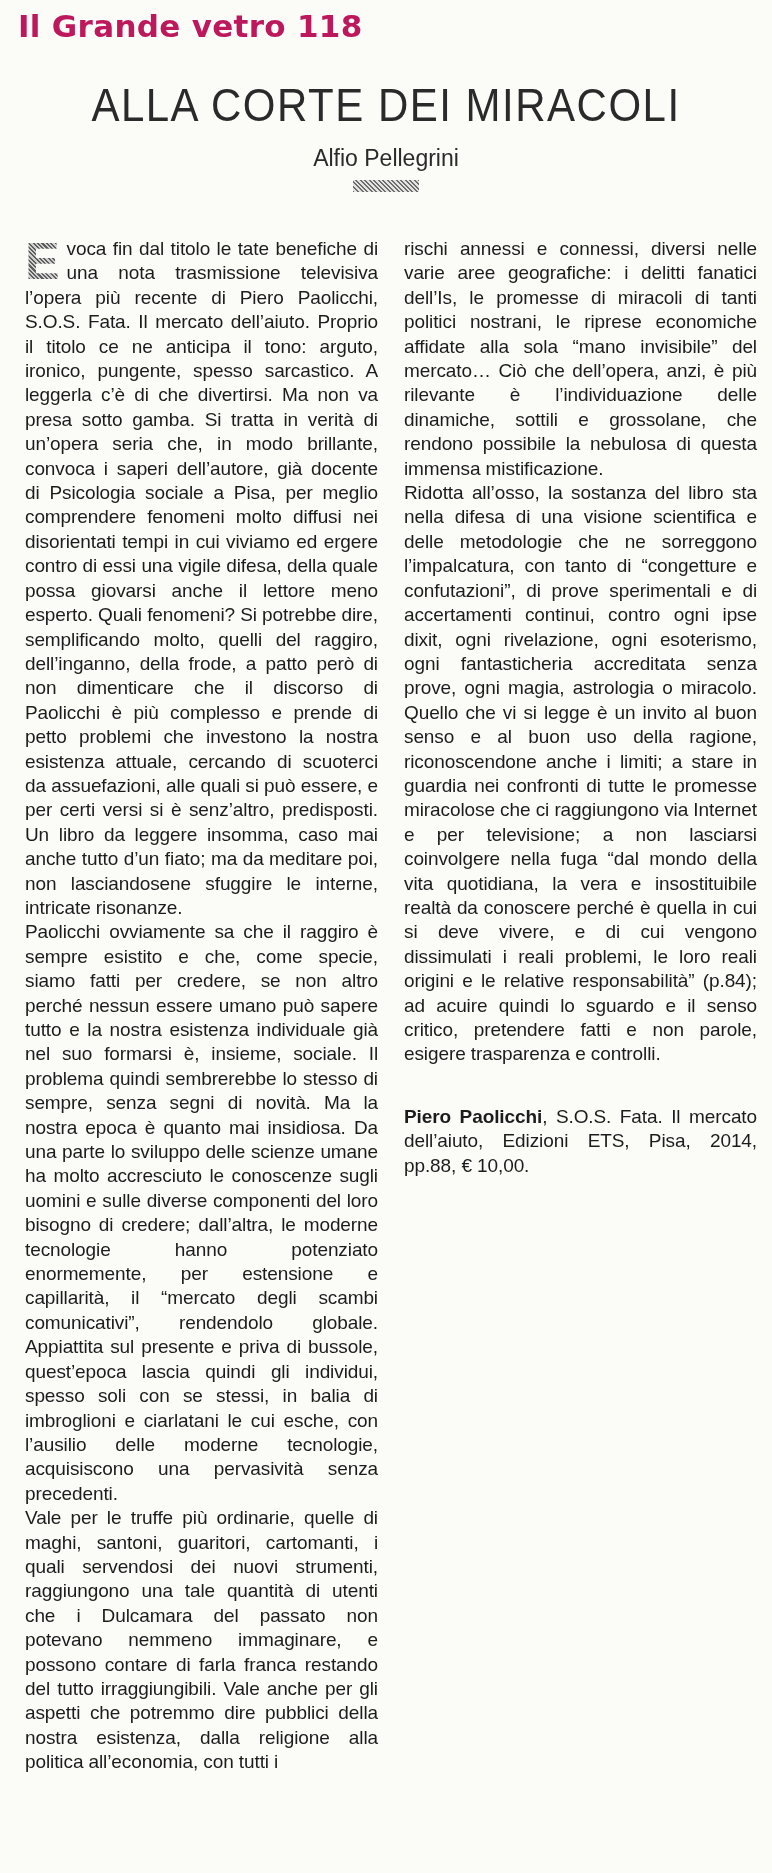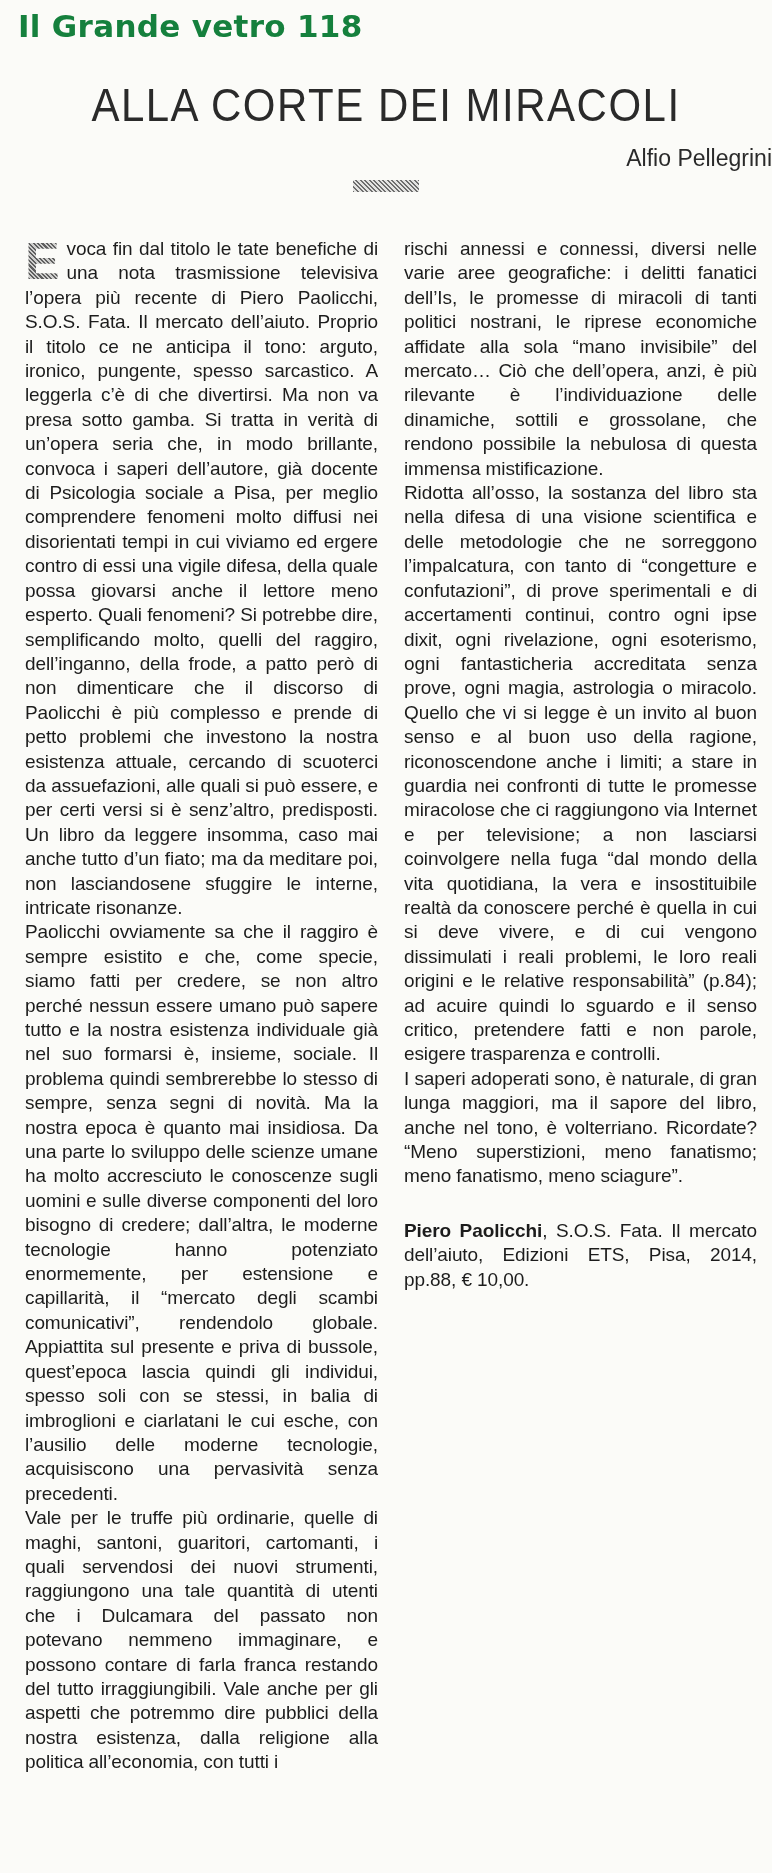--- a/index.html
+++ b/index.html
@@ -9,34 +9,34 @@
     font-family:"Liberation Sans", sans-serif;
     color:#1c1c1c;
     position:relative;
     overflow:hidden;
   }
   .masthead {
     font-family:"DejaVu Sans", sans-serif;
     font-weight:700;
     font-size:31px;
     letter-spacing:0.3px;
-    color:#15803d;
+    color:#be185d;
     padding:8px 0 0 18px;
   }
   .title {
     text-align:center;
     font-weight:300;
     font-size:42px;
     letter-spacing:1.5px;
     color:#2a2a2a;
     margin-top:38px;
     transform:scaleY(1.08);
   }
   .author {
-    text-align:right;
+    text-align:center;
     font-weight:300;
     font-size:23px;
     color:#2a2a2a;
     margin-top:15px;
   }
   .ornament {
     width:66px; height:12px;
     margin:8px auto 0 auto;
     background:repeating-linear-gradient(45deg,#6e6e6e 0px,#6e6e6e 1.4px,#e3e3e1 1.4px,#e3e3e1 3.2px);
   }
@@ -51,21 +51,21 @@
     width:353px;
     text-align:justify;
     font-size:19px;
     line-height:24.4px;
     letter-spacing:-0.1px;
     hyphens:auto;
   }
   .para { margin:0; }
   .it { }
   .bd { font-weight:700; }
-  .citation { margin-top:30px; }
+  .citation { margin-top:38px; }
   .dropcap {
     float:left;
     font-weight:700;
     font-size:52px;
     line-height:0.84;
     padding:3px 7px 0 0;
     color:#8f8f8f;
   }
   @supports ((-webkit-background-clip:text) or (background-clip:text)) {
     .dropcap {
@@ -87,16 +87,15 @@
 
 <div class="columns">
   <div class="col" id="col-left">
       <p class="para"><span class="dropcap">E</span><span>voca fin dal titolo le tate benefiche di una nota trasmissione televisiva l’opera più recente di Piero Paolicchi, </span><span class="it">S.O.S. Fata. Il mercato dell’aiuto</span><span>. Proprio il titolo ce ne anticipa il tono: arguto, ironico, pungente, spesso sarcastico. A leggerla c’è di che divertirsi. Ma non va presa sotto gamba. Si tratta in verità di un’opera seria che, in modo brillante, convoca i saperi dell’autore, già docente di Psicologia sociale a Pisa, per meglio comprendere fenomeni molto diffusi nei disorientati tempi in cui viviamo ed ergere contro di essi una vigile difesa, della quale possa giovarsi anche il lettore meno esperto. Quali fenomeni? Si potrebbe dire, semplificando molto, quelli del raggiro, dell’inganno, della frode, a patto però di non dimenticare che il discorso di Paolicchi è più complesso e prende di petto problemi che investono la nostra esistenza attuale, cercando di scuoterci da assuefazioni, alle quali si può essere, e per certi versi si è senz’altro, predisposti. Un libro da leggere insomma, caso mai anche tutto d’un fiato; ma da meditare poi, non lasciandosene sfuggire le interne, intricate risonanze.</span></p>
       <p class="para"><span>Paolicchi ovviamente sa che il raggiro è sempre esistito e che, come specie, siamo fatti per credere, se non altro perché nessun essere umano può sapere tutto e la nostra esistenza individuale già nel suo formarsi è, insieme, sociale. Il problema quindi sembrerebbe lo stesso di sempre, senza segni di novità. Ma la nostra epoca è quanto mai insidiosa. Da una parte lo sviluppo delle scienze umane ha molto accresciuto le conoscenze sugli uomini e sulle diverse componenti del loro bisogno di credere; dall’altra, le moderne tecnologie hanno potenziato enormemente, per estensione e capillarità, il “mercato degli scambi comunicativi”, rendendolo globale. Appiattita sul presente e priva di bussole, quest’epoca lascia quindi gli individui, spesso soli con se stessi, in balia di imbroglioni e ciarlatani le cui esche, con l’ausilio delle moderne tecnologie, acquisiscono una pervasività senza precedenti.</span></p>
       <p class="para"><span>Vale per le truffe più ordinarie, quelle di maghi, santoni, guaritori, cartomanti, i quali servendosi dei nuovi strumenti, raggiungono una tale quantità di </span><span class="it">utenti</span><span> che i Dulcamara del passato non potevano nemmeno immaginare, e possono contare di farla franca restando del tutto irraggiungibili. Vale anche per gli aspetti che potremmo dire pubblici della nostra esistenza, dalla religione alla politica all’economia, con tutti i</span></p>
     </div>
   <div class="col" id="col-right">
       <p class="para"><span>rischi annessi e connessi, diversi nelle varie aree geografiche: i delitti fanatici dell’Is, le promesse di miracoli di tanti politici nostrani, le riprese economiche affidate alla sola “mano invisibile” del mercato… Ciò che dell’opera, anzi, è più rilevante è l’individuazione delle dinamiche, sottili e grossolane, che rendono possibile la nebulosa di questa immensa mistificazione.</span></p>
       <p class="para"><span>Ridotta all’osso, la sostanza del libro sta nella difesa di una visione scientifica e delle metodologie che ne sorreggono l’impalcatura, con tanto di “congetture e confutazioni”, di prove sperimentali e di accertamenti continui, contro ogni </span><span class="it">ipse dixit</span><span>, ogni rivelazione, ogni esoterismo, ogni fantasticheria accreditata senza prove, ogni magia, astrologia o miracolo. Quello che vi si legge è un invito al buon senso e al buon uso della ragione, riconoscendone anche i limiti; a stare in guardia nei confronti di tutte le promesse miracolose che ci raggiungono via Internet e per televisione; a non lasciarsi coinvolgere nella fuga “dal mondo della vita quotidiana, la vera e insostituibile realtà da conoscere perché è quella in cui si deve vivere, e di cui vengono dissimulati i reali problemi, le loro reali origini e le relative responsabilità” (p.84); ad acuire quindi lo sguardo e il senso critico, pretendere fatti e non parole, esigere trasparenza e controlli.</span></p>
-      <p class="para"><span>I saperi adoperati sono, è naturale, di gran lunga maggiori, ma il sapore del libro, anche nel tono, è volterriano. Ricordate? “Meno superstizioni, meno fanatismo; meno fanatismo, meno sciagure”.</span></p>
       <p class="para citation"><span class="bd">Piero Paolicchi</span><span>, </span><span class="it">S.O.S. Fata. Il mercato dell’aiuto</span><span>, Edizioni ETS, Pisa, 2014, pp.88, € 10,00.</span></p>
     </div>
 </div>
 
 </body></html>

